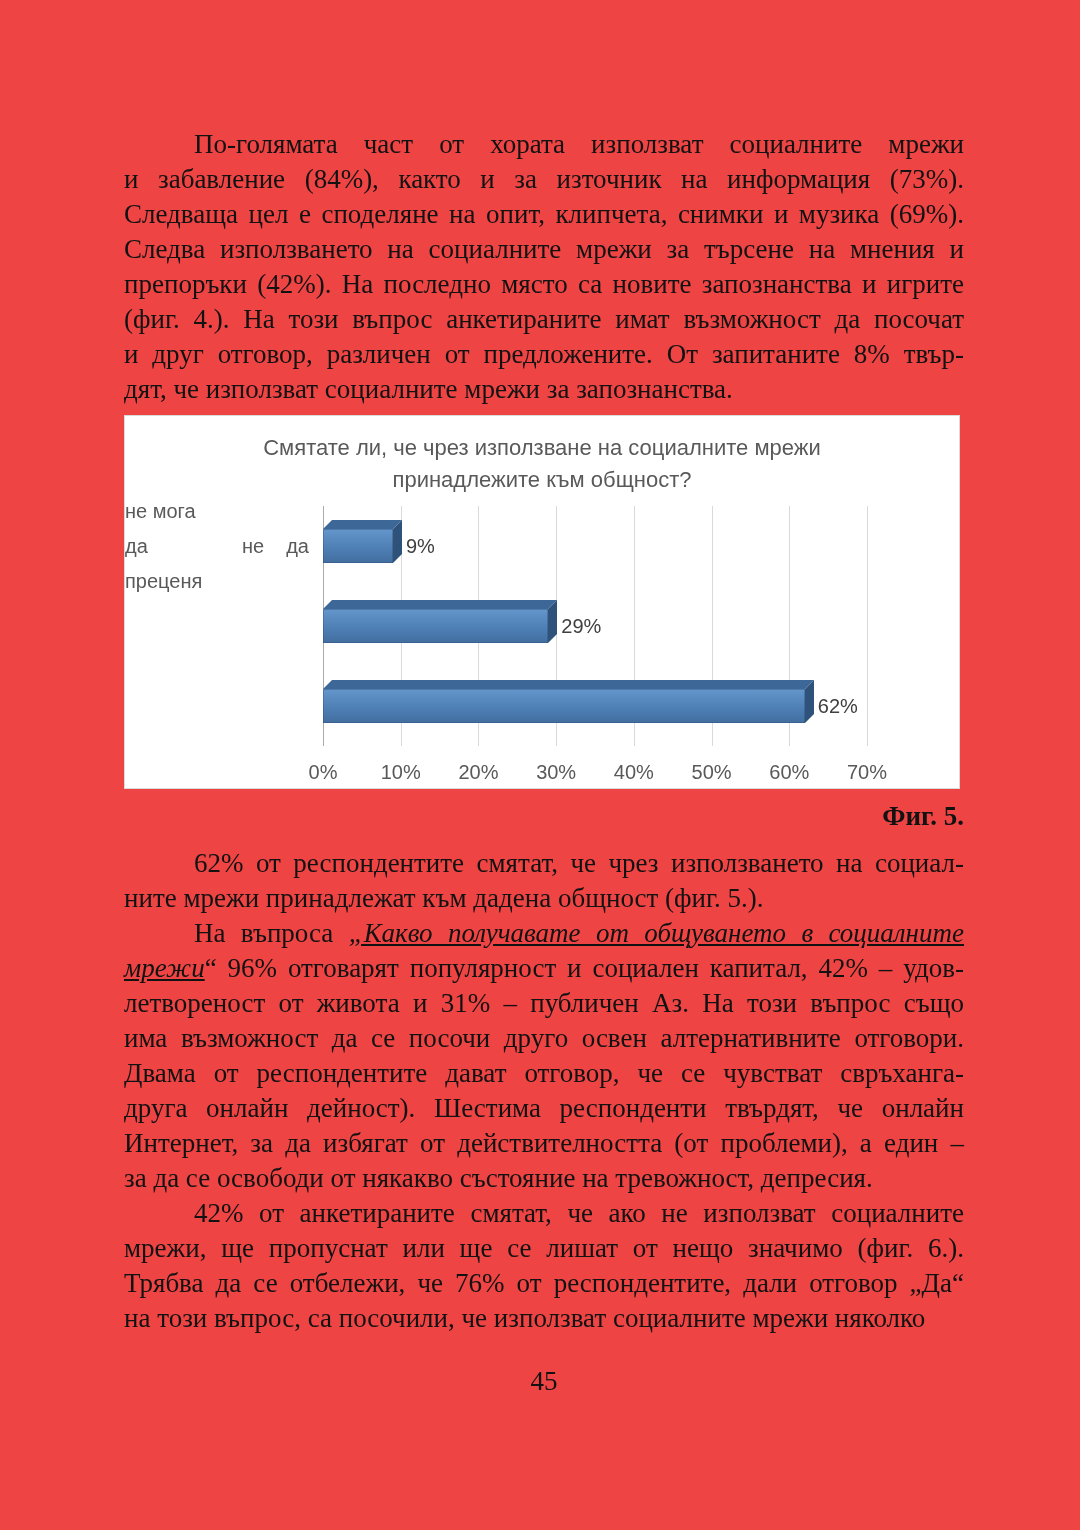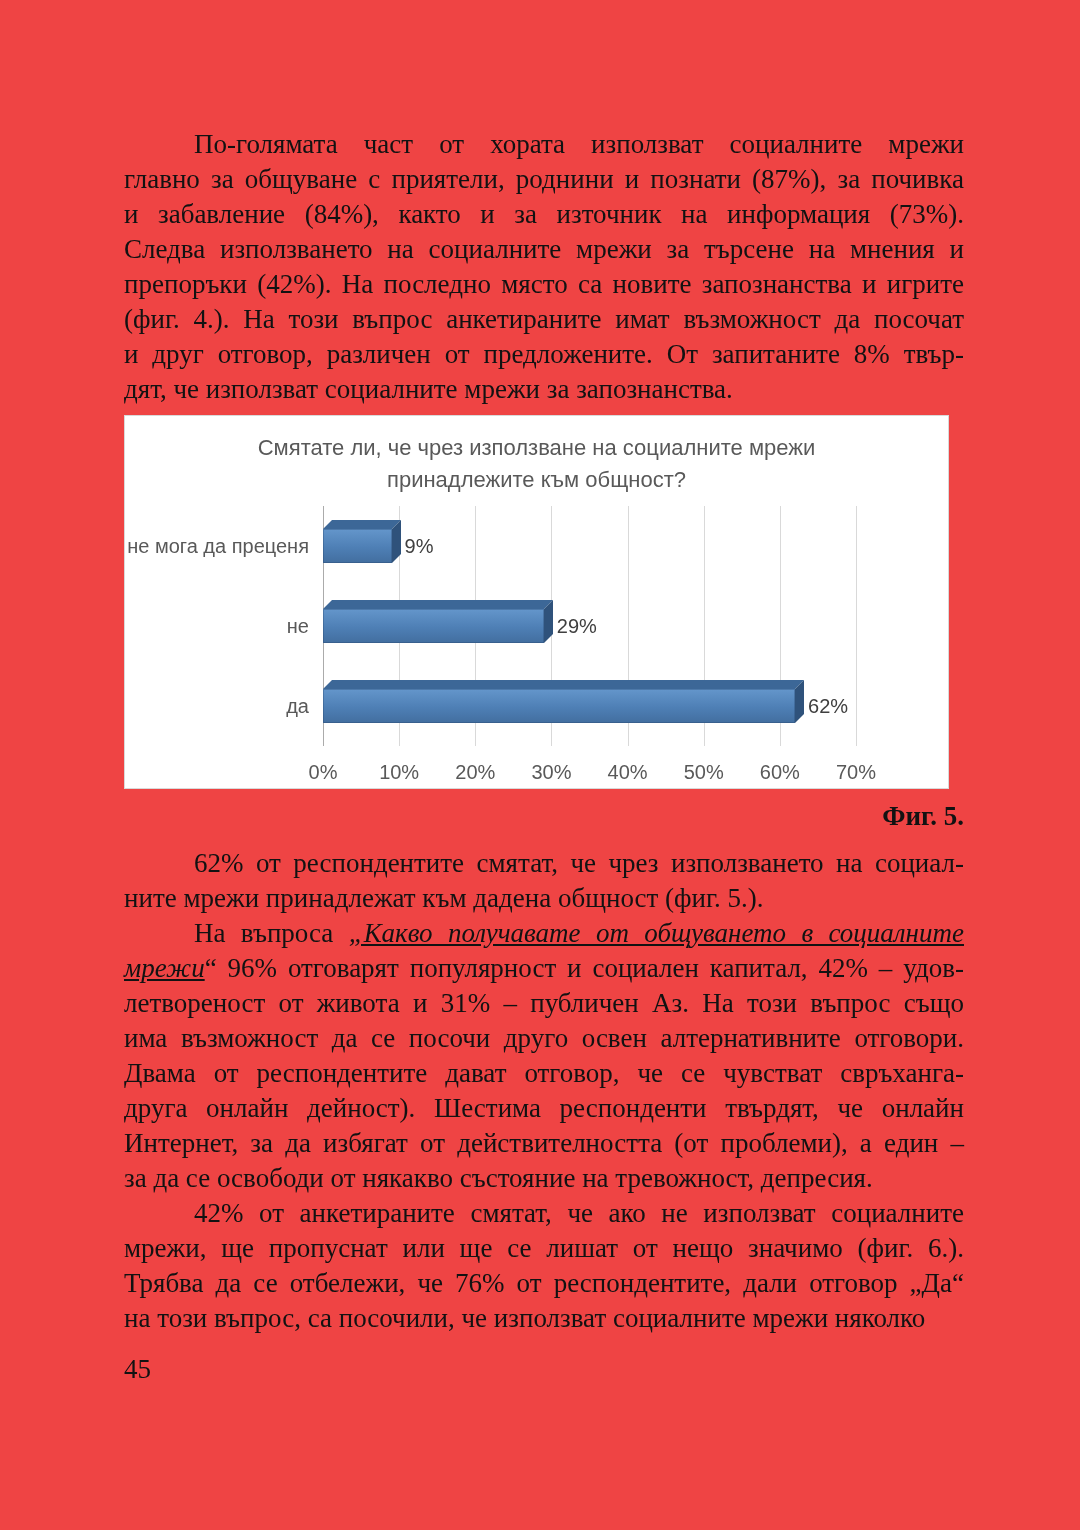--- a/index.html
+++ b/index.html
@@ -28,21 +28,21 @@
     padding:16px 0 8px 0;
     font-family:"Liberation Sans", sans-serif;
   }
   .chart-title {
     text-align:center;
     color:#595959;
     font-size:22px; line-height:32px;
     margin-bottom:10px;
   }
   .chart-mid { display:flex; }
-  .cat-labels { width:198px; display:flex; flex-direction:column; }
+  .cat-labels { width:198px; display:flex; flex-direction:row;gap:8px; }
   .cat-label {
     height:80px; display:flex; align-items:center; justify-content:flex-end;
     padding-right:14px; box-sizing:border-box;
     color:#595959; font-size:20px;
   }
   .plot { flex:1; position:relative; }
   .right-spacer { width:92px; }
   .left-spacer { width:198px; }
   .gridline { position:absolute; top:0; bottom:0; width:1px; background:#d9d9d9; }
   .gridline.axis { background:#ababab; }
@@ -67,39 +67,39 @@
   .x-axis { flex:1; position:relative; height:30px; }
   .x-tick {
     position:absolute; top:5px; transform:translateX(-50%);
     color:#595959; font-size:20px; white-space:nowrap;
   }
 
   .caption {
     text-align:right; font-weight:bold;
     margin:10px 0 12px 0;
   }
-  .page-number { text-align:left; margin-top:16px; }
+  .page-number { text-align:center; margin-top:28px; }
 </style>
 </head>
 <body>
 
 <div class="page">
 
   <div class="para">
     <div class="line indent">По-голямата част от хората използват социалните мрежи</div>
-    <div class="line">главно за общуване с приятели, роднини и познати (87%), за почивка</div>
     <div class="line">и забавление (84%), както и за източник на информация (73%).</div>
+    <div class="line">Следваща цел е споделяне на опит, клипчета, снимки и музика (69%).</div>
     <div class="line">Следва използването на социалните мрежи за търсене на мнения и</div>
     <div class="line">препоръки (42%). На последно място са новите запознанства и игрите</div>
     <div class="line">(фиг. 4.). На този въпрос анкетираните имат възможност да посочат</div>
     <div class="line">и друг отговор, различен от предложените. От запитаните 8% твър-</div>
     <div class="line last">дят, че използват социалните мрежи за запознанства.</div>
   </div>
 
-  <figure class="chart-box" style="margin-left:0;margin-right:15px;">
+  <figure class="chart-box" style="margin-left:0;margin-right:4px;">
     <div class="chart-title">
       <div>Смятате ли, че чрез използване на социалните мрежи</div>
       <div>принадлежите към общност?</div>
     </div>
 
     <div class="chart-mid">
       <div class="cat-labels">
         <div class="cat-label">не мога да преценя</div>
         <div class="cat-label">не</div>
         <div class="cat-label">да</div>

